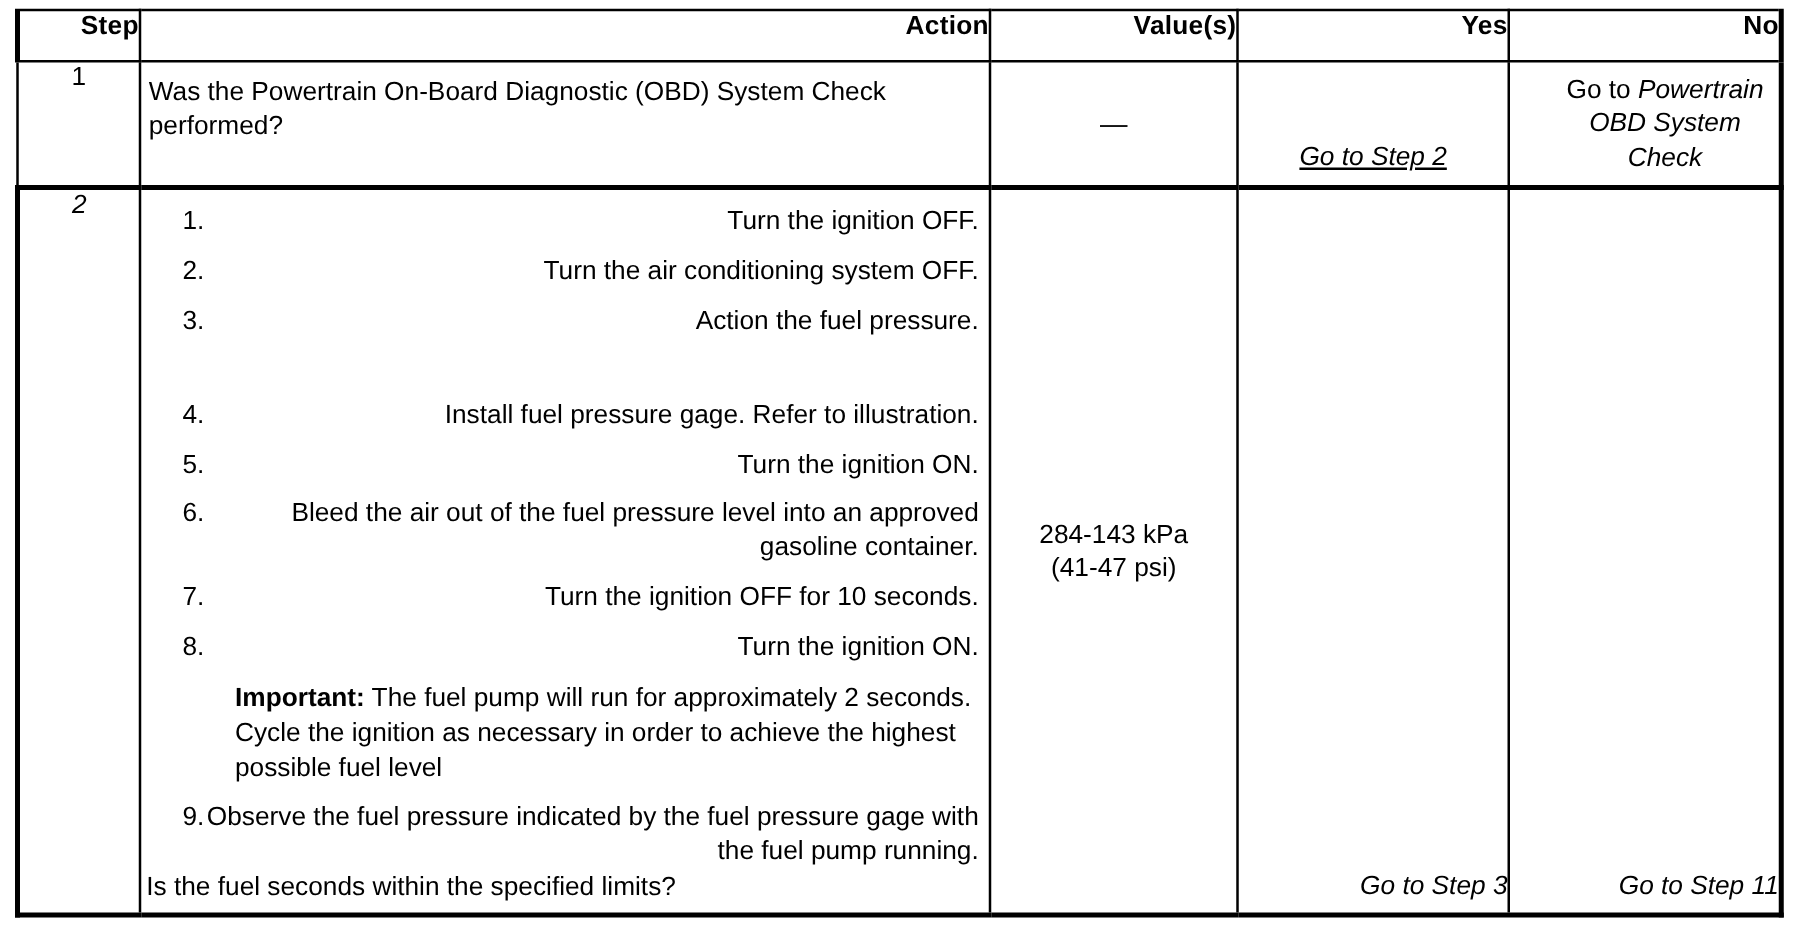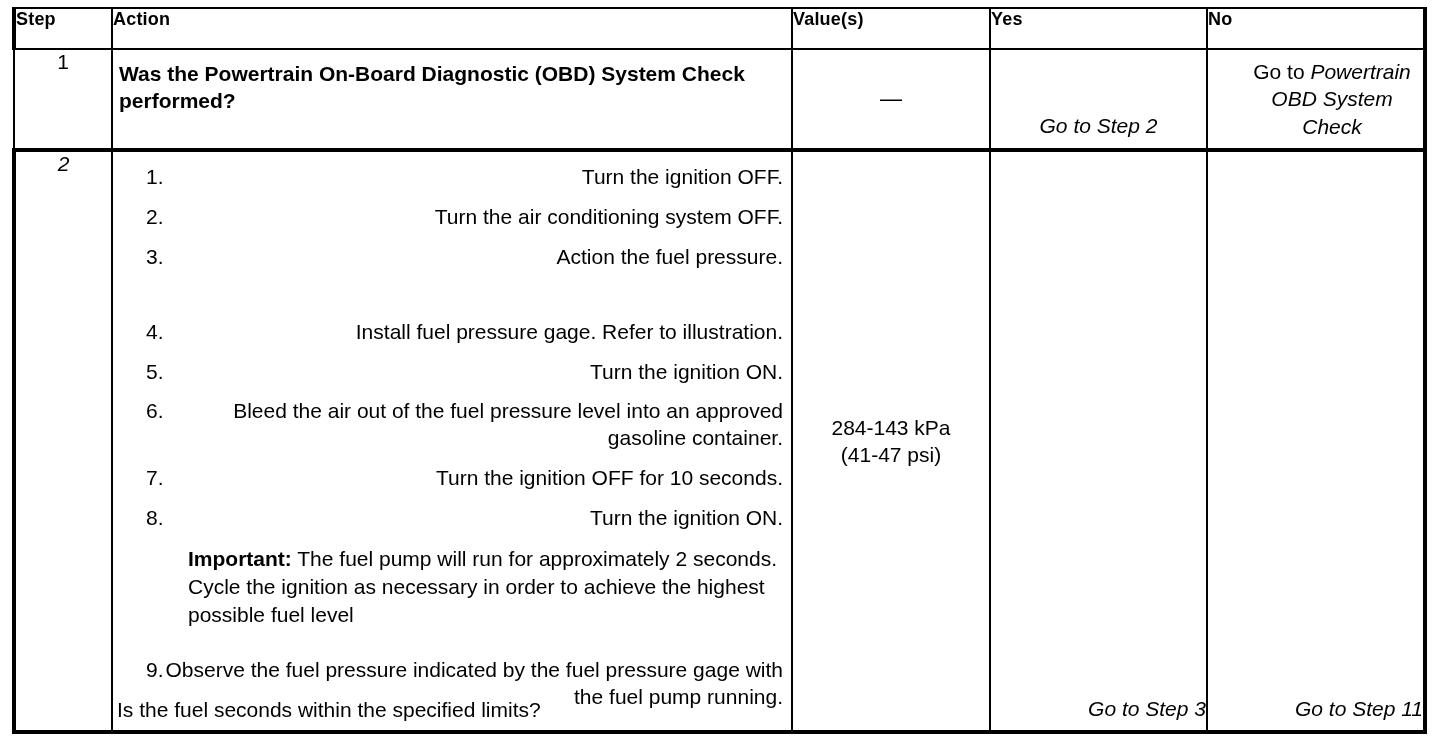--- a/index.html
+++ b/index.html
@@ -45,24 +45,24 @@
   
   col.c-step  { width: 98px; }
   col.c-act   { width: 680px; }
   col.c-val   { width: 198px; }
   col.c-yes   { width: 217px; }
   col.c-no    { width: 218px; }
 
   
   thead th {
     height: 39px;
-    text-align: left;
+    text-align: right;
     vertical-align: middle;
     font-weight: bold;
-    font-size: 18px;
+    font-size: 21px;
     letter-spacing: 0.2px;
     border-bottom-width: 4px;
     border-top-width: 4px;
   }
   thead th.first { border-left-width: 4px; }
   thead th.last  { border-right-width: 4px; }
 
   
   .cell-step {
     text-align: center;
@@ -88,30 +88,30 @@
     line-height: 1.28;
   }
   .cell-branch.last, .cell-value.last { border-right-width: 4px; }
   td.last { border-right-width: 4px; }
 
   
   tr.row1 td { height: 98px; border-bottom-width: 4px; }
   .r1-question {
     padding: 10px 20px 0 6px;
     line-height: 1.3;
-    font-weight: bold;
   }
   .r1-branch-bottom {
     height: 98px;
     display: flex;
     align-items: flex-end;
     justify-content: center;
     padding-bottom: 8px;
     box-sizing: border-box;
     font-style: italic;
+    text-decoration: underline;
   }
   .r1-no-inner {
     padding: 8px 8px 0 8px;
     line-height: 1.3;
     margin-left: 33px;
   }
   .r1-no-inner .ital { font-style: italic; }
 
   
   tr.row2 td { height: 578px; border-bottom-width: 4px; }
@@ -129,21 +129,21 @@
     width: 42px;
     flex: 0 0 42px;
     text-align: left;
     padding-left: 25px;
     box-sizing: border-box;
   }
   .step-text { flex: 1 1 auto; text-align: right; }
 
   .important {
     padding-left: 67px;
-    margin-bottom: 28px;
+    margin-bottom: 12px;
     line-height: 1.33;
   }
   .important b { font-weight: bold; }
 
   .final-q {
     position: absolute;
     left: 0;
     bottom: 6px;
     padding-left: 4px;
     font-size: 21px;

